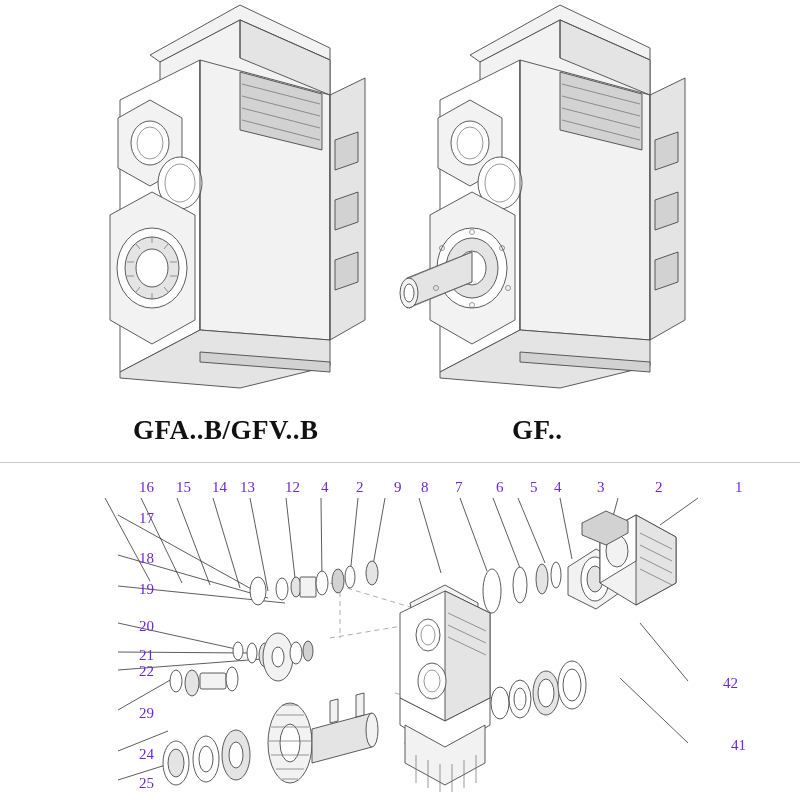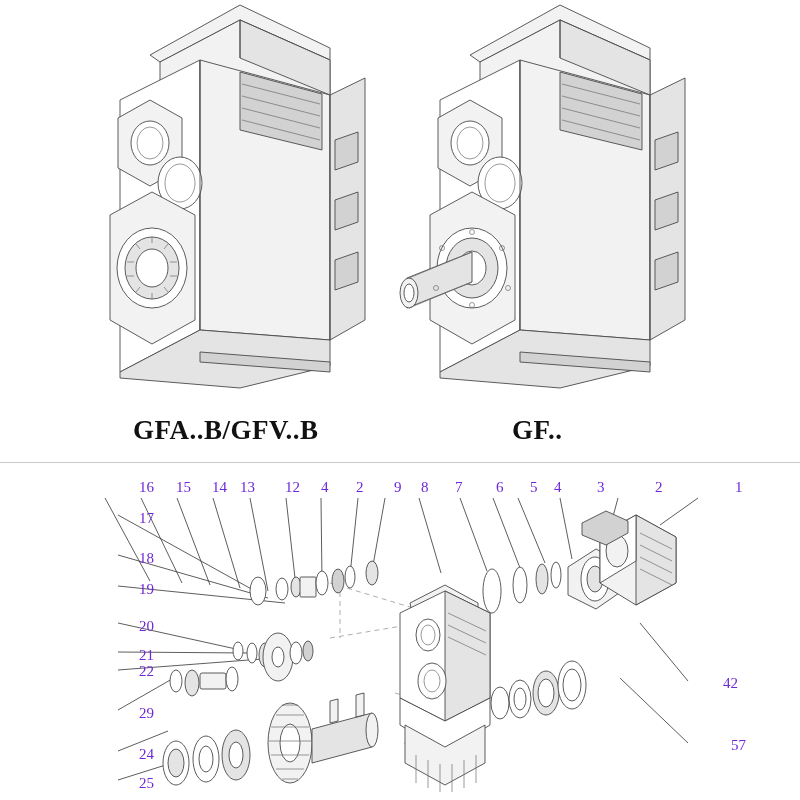--- a/index.html
+++ b/index.html
@@ -402,15 +402,15 @@
     <div class="callout-label" style="left:99px; top:87px;">18</div>
     <div class="callout-label" style="left:99px; top:118px;">19</div>
     <div class="callout-label" style="left:99px; top:155px;">20</div>
     <div class="callout-label" style="left:99px; top:184px;">21</div>
     <div class="callout-label" style="left:99px; top:200px;">22</div>
     <div class="callout-label" style="left:99px; top:242px;">29</div>
     <div class="callout-label" style="left:99px; top:283px;">24</div>
     <div class="callout-label" style="left:99px; top:312px;">25</div>
 
     <div class="callout-label" style="left:683px; top:212px;">42</div>
-    <div class="callout-label" style="left:691px; top:274px;">57</div>
+    <div class="callout-label" style="left:691px; top:274px;">41</div>
   </div>
 </div>
 
 </body></html>

